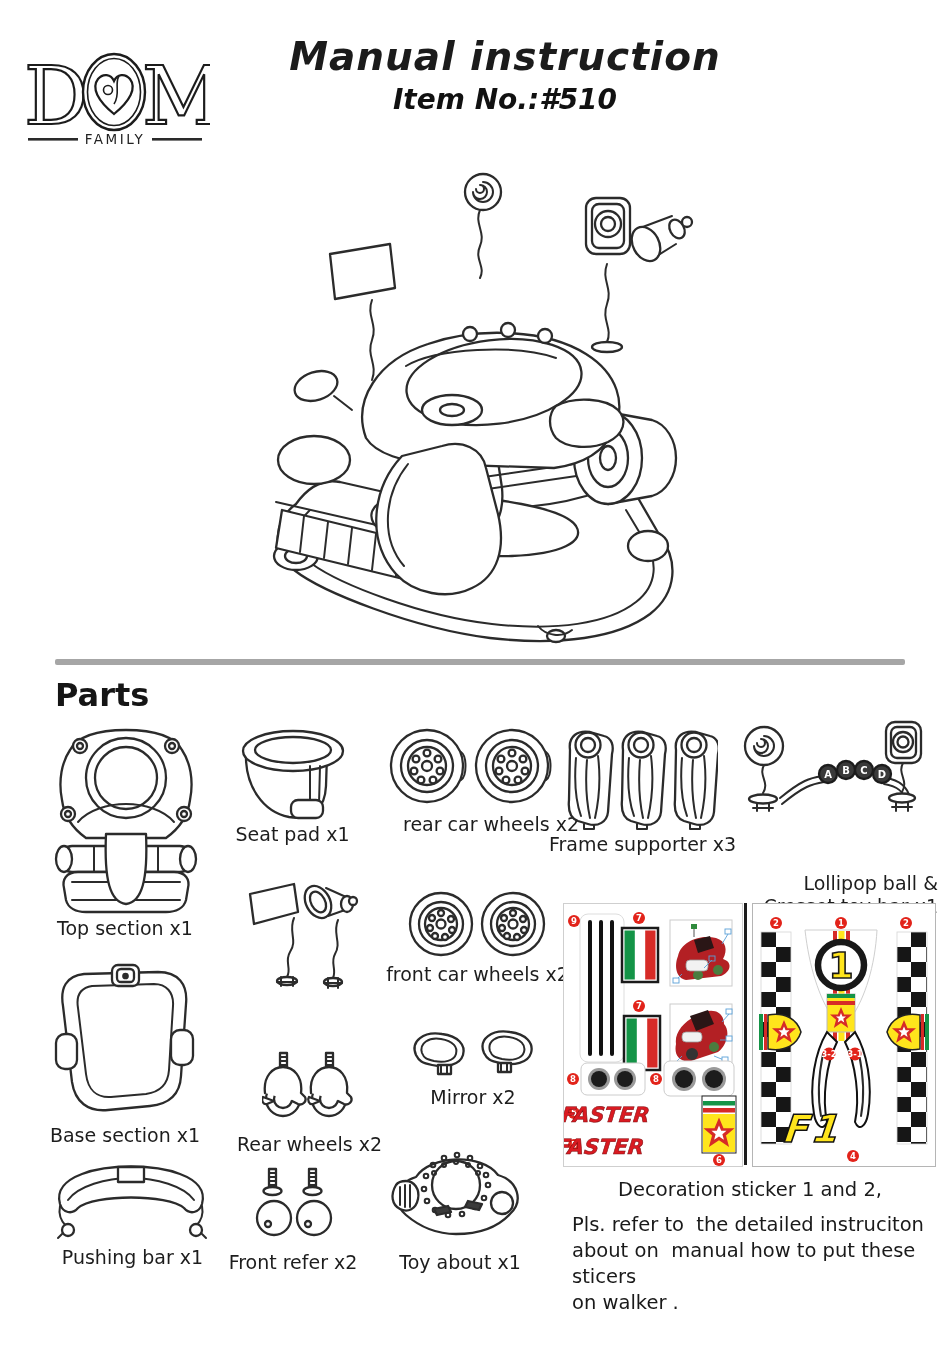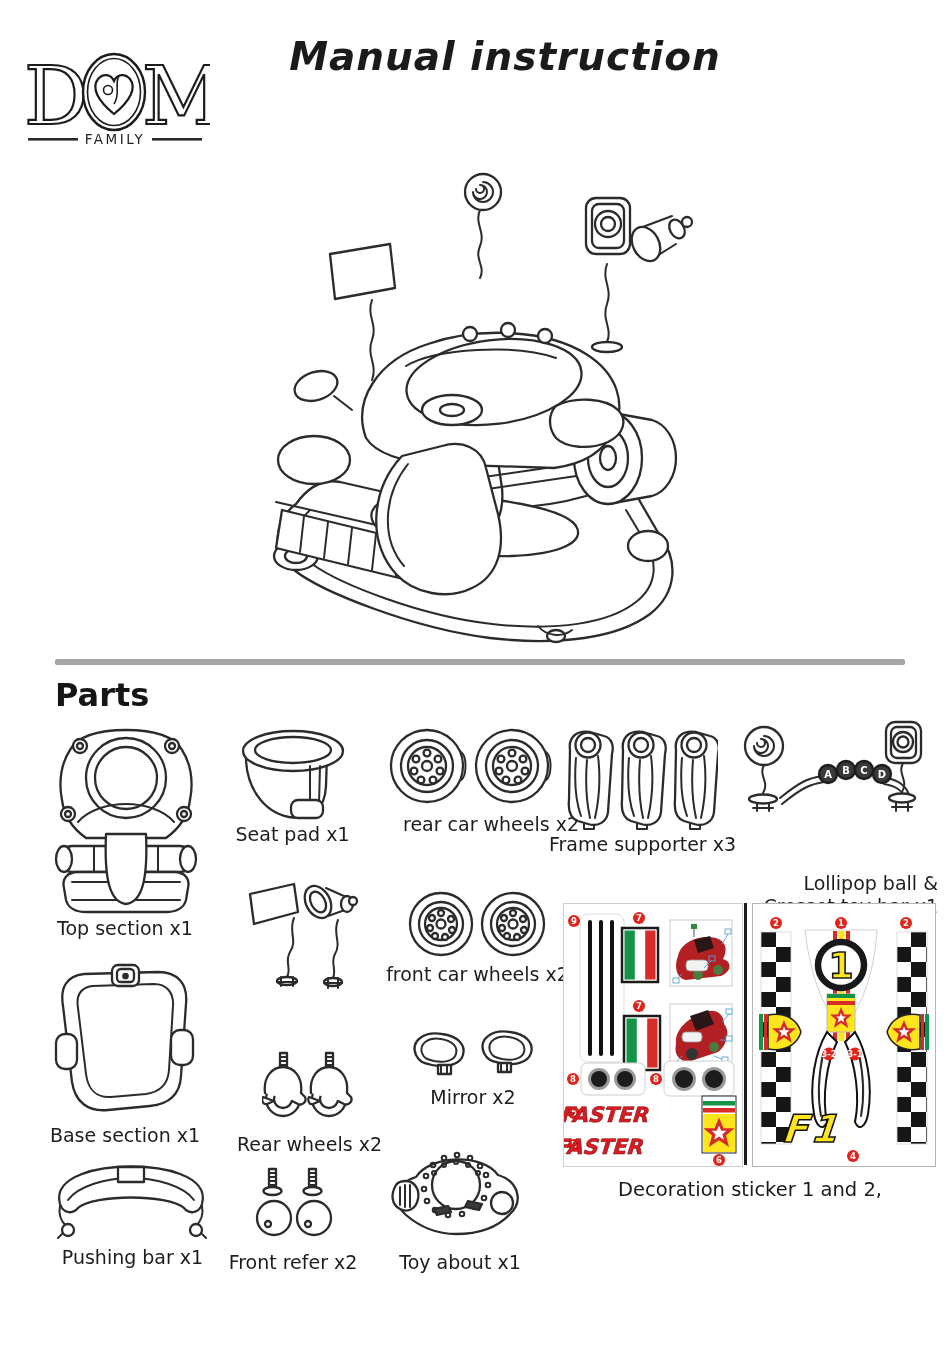--- a/index.html
+++ b/index.html
@@ -40,20 +40,21 @@
       <path d="M97,26 C92,34 99,44 92,54" fill="none" stroke="#1c1c1c" stroke-width="1.6"></path>
     </g>
     <text x="120" y="74" font-family="DejaVu Serif,serif" font-size="80" fill="#ffffff" stroke="#1c1c1c" stroke-width="2.2">M</text>
     <rect x="6" y="88" width="50" height="2.6" fill="#2a2a2a"></rect>
     <rect x="130" y="88" width="50" height="2.6" fill="#2a2a2a"></rect>
     <text x="93" y="94" font-size="13.5" letter-spacing="2.5" text-anchor="middle" fill="#222">FAMILY</text>
   </svg>
 
   <div class="title-block">
     <div class="main-title">Manual instruction</div>
+    <div class="item-no">Item No.:#510</div>
   </div>
 
   <svg class="abs" style="left:256px;top:158px" width="442" height="498" viewBox="0 0 442 498">
     <g class="ln">
 
       <path d="M40,346 C18,362 14,394 38,412 C66,434 156,470 234,480 C304,488 362,480 394,456 C422,434 422,402 404,378 L382,340 C374,328 362,324 350,330 L330,338 C282,352 222,354 172,344 L84,324 C64,320 50,332 40,346 Z"></path>
       <path class="ln2" d="M54,352 C38,366 36,392 56,406 C84,426 164,458 236,466 C300,473 352,466 380,444 C402,427 402,402 388,382 L370,352"></path>
       <path d="M160,336 C128,336 108,350 118,366 C134,386 200,400 256,398 C304,396 330,384 320,368 C308,350 240,338 160,336 Z"></path>
       <ellipse cx="300" cy="478" rx="9" ry="6"></ellipse>
       <path class="ln2" d="M282,468 C290,478 306,480 316,472"></path>
@@ -589,14 +590,17 @@
     <text class="badge-t" x="23" y="22">2</text>
     <circle class="badge" cx="88" cy="19" r="6"></circle>
     <text class="badge-t" x="88" y="22">1</text>
     <circle class="badge" cx="153" cy="19" r="6"></circle>
     <text class="badge-t" x="153" y="22">2</text>
     <circle class="badge" cx="100" cy="252" r="6"></circle>
     <text class="badge-t" x="100" y="255">4</text>
   </svg>
 
   <div class="caption">Decoration sticker 1 and 2,</div>
+  <div class="note">Pls. refer to  the detailed instruciton
+about on  manual how to put these sticers
+on walker .</div>
 
 </div>
 
 </body></html>

